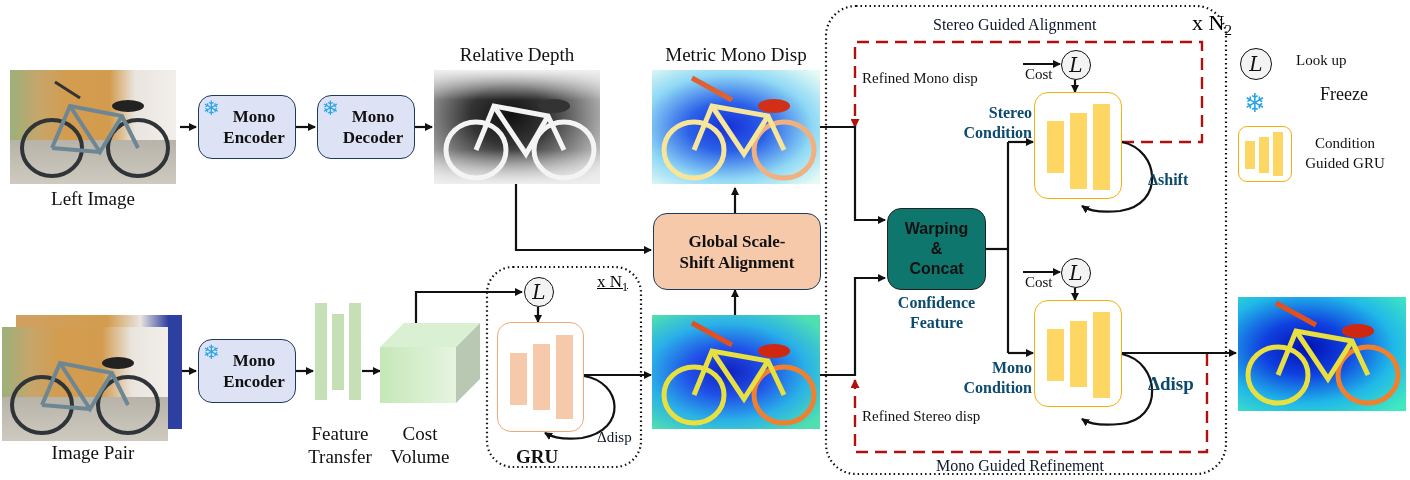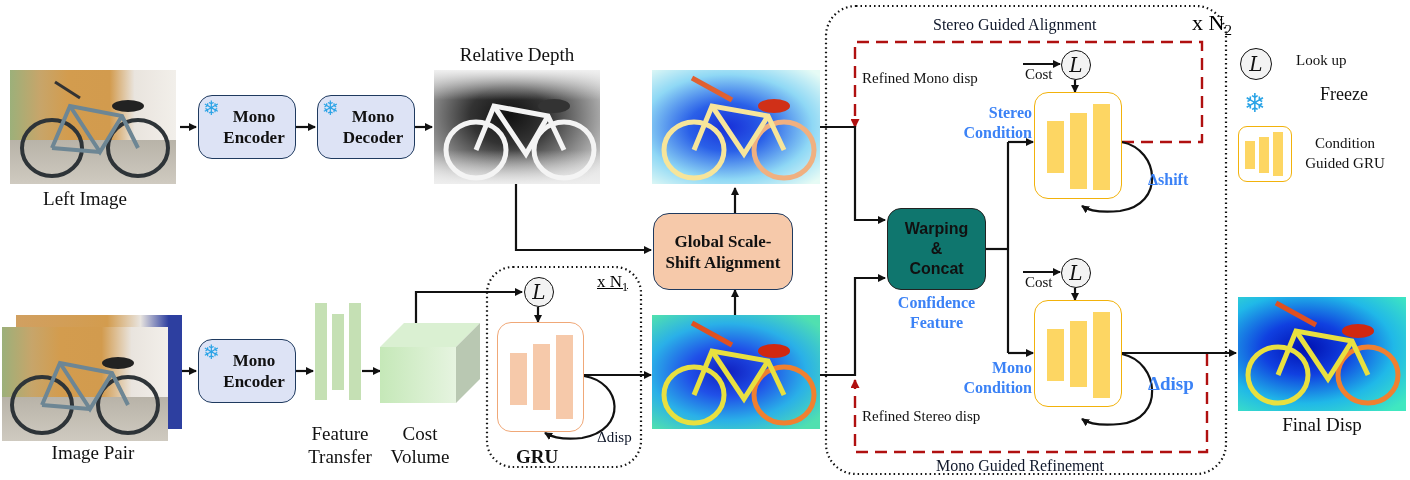--- a/index.html
+++ b/index.html
@@ -5,21 +5,21 @@
   html, body { margin:0; padding:0; background:#ffffff; }
   #stage { position:relative; width:1410px; height:480px; overflow:hidden; background:#fff; font-family:"Liberation Serif", serif; }
   svg#wires { position:absolute; left:0; top:0; width:1410px; height:480px; }
   .abs { position:absolute; }
   .caption { position:absolute; font-family:"Liberation Serif", serif; font-size:19px; color:#111; text-align:center; white-space:nowrap; }
   .box { position:absolute; border:1.6px solid #1f3a5f; border-radius:14px; display:flex; align-items:center; justify-content:center; text-align:center; font-family:"Liberation Serif", serif; font-weight:bold; font-size:17px; line-height:21px; color:#111; box-sizing:border-box; }
   .enc { background:#dde3f5; }
   .gsa { background:#f6c9aa; }
   .warp { background:#0f766e; border-color:#222; font-family:"Liberation Sans", sans-serif; font-size:16px; line-height:20px; }
   .snow { position:absolute; color:#29a3e6; font-size:20px; font-weight:bold; line-height:20px; font-family:"DejaVu Sans", sans-serif; }
-  .redlbl { position:absolute; color:#3b82f6; font-weight:bold; font-family:"Liberation Serif", serif; font-size:16px; line-height:20px; text-align:center; white-space:nowrap; }
+  .redlbl { position:absolute; color:#0c4a6e; font-weight:bold; font-family:"Liberation Serif", serif; font-size:16px; line-height:20px; text-align:center; white-space:nowrap; }
   .smalllbl { position:absolute; font-family:"Liberation Serif", serif; font-size:15px; color:#111; white-space:nowrap; }
   .boldlbl { position:absolute; font-family:"Liberation Serif", serif; font-size:16px; font-weight:normal; color:#0f172a; white-space:nowrap; }
   .lookup { position:absolute; width:30px; height:30px; border:1.5px solid #111; border-radius:50%; background:#f3f3f3; box-sizing:border-box; display:flex; align-items:center; justify-content:center; font-family:"DejaVu Serif", serif; font-style:italic; font-size:20px; color:#111; }
   .gru { position:absolute; border-radius:14px; box-sizing:border-box; background:#fff; }
   .gru.orange { border:1.6px solid #f0a878; }
   .gru.yellow { border:1.6px solid #f2b20b; }
   .bar { position:absolute; }
   .gru.orange .bar { background:#f6c9aa; }
   .gru.yellow .bar { background:#fdd663; }
   .photo { position:absolute; overflow:hidden; }
@@ -99,21 +99,21 @@
       </g>
       <g fill="none" stroke="#6d8694" stroke-width="4">
         <polyline points="42,78 60,36 112,46 128,78"></polyline>
         <polyline points="60,36 90,82 112,46"></polyline>
         <line x1="42" y1="78" x2="90" y2="82"></line>
       </g>
       <ellipse cx="118" cy="36" rx="16" ry="6" fill="#222"></ellipse>
       <line x1="45" y1="12" x2="70" y2="28" stroke="#333" stroke-width="3"></line>
     </svg>
   </div>
-  <div class="caption" style="left:2px;top:188px;width:166px;">Left Image</div>
+  <div class="caption" style="left:10px;top:188px;width:166px;">Left Image</div>
 
   <div class="photo" style="left:16px;top:315px;width:166px;height:114px;background:linear-gradient(90deg,#d1a061,#d39c4e 55%,#e8e4df 75%,#2d3fa0 92%);"></div>
   <div class="photo" style="left:2px;top:327px;width:166px;height:114px;background:linear-gradient(90deg,#9cb07a 0%,#c7a56a 18%,#d39c4e 35%,#d29b4e 60%,#e9e4de 78%,#f2efea 100%);">
     <div class="abs" style="left:0;top:70px;width:166px;height:44px;background:linear-gradient(180deg,#b8b3a8,#cfcac0);"></div>
     <svg class="abs" style="left:0;top:0" width="166" height="114" viewBox="0 0 166 114">
       <g fill="none" stroke="#2e3438" stroke-width="4">
         <ellipse cx="40" cy="78" rx="30" ry="28"></ellipse>
         <ellipse cx="126" cy="78" rx="30" ry="28"></ellipse>
       </g>
       <g fill="none" stroke="#6d8694" stroke-width="4">
@@ -152,34 +152,35 @@
       <g fill="none" stroke="#f4f4f4" stroke-width="5">
         <ellipse cx="42" cy="80" rx="30" ry="28"></ellipse>
         <ellipse cx="130" cy="80" rx="30" ry="28"></ellipse>
         <polyline points="42,80 60,36 114,46 130,80"></polyline>
         <polyline points="60,36 92,84 114,46"></polyline>
       </g>
       <ellipse cx="120" cy="36" rx="16" ry="7" fill="#333"></ellipse>
     </svg>
   </div>
 
+  <div class="caption" style="left:652px;top:44px;width:168px;">Metric Mono Disp</div>
   <div class="photo" style="left:652px;top:70px;width:168px;height:114px;background:radial-gradient(ellipse at 45% 50%,#1830d8 0%,#2a60e8 30%,#8fd8f5 65%,#e6fbf5 95%);">
     <svg class="abs" style="left:0;top:0" width="168" height="114" viewBox="0 0 168 114">
       <g fill="none" stroke="#f7e59a" stroke-width="5">
         <ellipse cx="42" cy="80" rx="30" ry="28"></ellipse>
         <ellipse cx="132" cy="80" rx="30" ry="28" stroke="#f0b080"></ellipse>
         <polyline points="42,80 60,36 116,46 132,80"></polyline>
         <polyline points="60,36 92,84 116,46"></polyline>
       </g>
       <ellipse cx="122" cy="36" rx="16" ry="7" fill="#d03018"></ellipse>
       <line x1="40" y1="8" x2="80" y2="30" stroke="#e06030" stroke-width="5"></line>
     </svg>
   </div>
 
-  <div class="box gsa" style="left:653px;top:213px;width:140px;height:77px;border-radius:16px;">
+  <div class="box gsa" style="left:653px;top:213px;width:168px;height:77px;">
     <span style="white-space:pre;">Global Scale-
 Shift Alignment</span>
   </div>
 
   <div class="abs" style="left:315px;top:303px;width:46px;height:98px;">
     <div class="bar" style="left:0;top:0;width:12px;height:97px;background:#c5e0b4;"></div>
     <div class="bar" style="left:17px;top:11px;width:12px;height:76px;background:#c5e0b4;"></div>
     <div class="bar" style="left:34px;top:0;width:12px;height:97px;background:#c5e0b4;"></div>
   </div>
   <div class="caption" style="left:300px;top:422px;width:80px;white-space:pre;line-height:23px;">Feature
@@ -275,21 +276,20 @@
       <g fill="none" stroke="#e8e040" stroke-width="5">
         <ellipse cx="40" cy="78" rx="30" ry="28"></ellipse>
         <ellipse cx="130" cy="78" rx="30" ry="28" stroke="#f08030"></ellipse>
         <polyline points="40,78 58,34 114,44 130,78"></polyline>
         <polyline points="58,34 90,82 114,44"></polyline>
       </g>
       <ellipse cx="120" cy="34" rx="16" ry="7" fill="#d02810"></ellipse>
       <line x1="38" y1="6" x2="78" y2="28" stroke="#e05020" stroke-width="5"></line>
     </svg>
   </div>
-  <div class="caption" style="left:1238px;top:414px;width:168px;">Final Disp</div>
 
   <div class="abs" style="left:1236px;top:40px;width:174px;height:150px;">
     <div class="lookup" style="left:4px;top:8px;width:32px;height:32px;">
         <span>L</span>
       </div>
     <div class="caption" style="left:60px;top:12px;text-align:left;font-size:15px;">Look up</div>
     <span class="snow" style="left:8px;top:50px;font-size:26px;line-height:26px;">❄</span>
     <div class="caption" style="left:64px;top:44px;text-align:left;font-size:18px;margin-left:20px;">Freeze</div>
     <div class="gru yellow" style="left:2px;top:86px;width:54px;height:56px;border-radius:9px;">
       <div class="bar" style="left:6px;top:14px;width:10px;height:28px;"></div>

